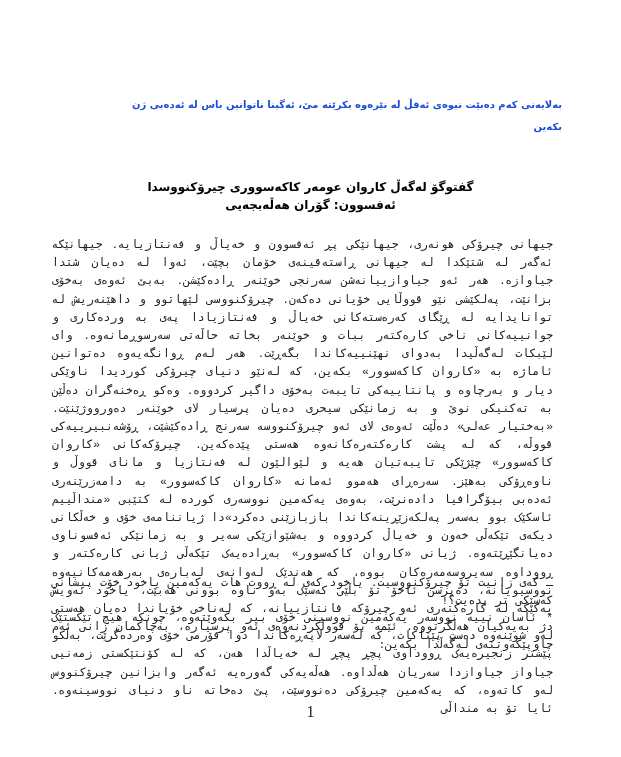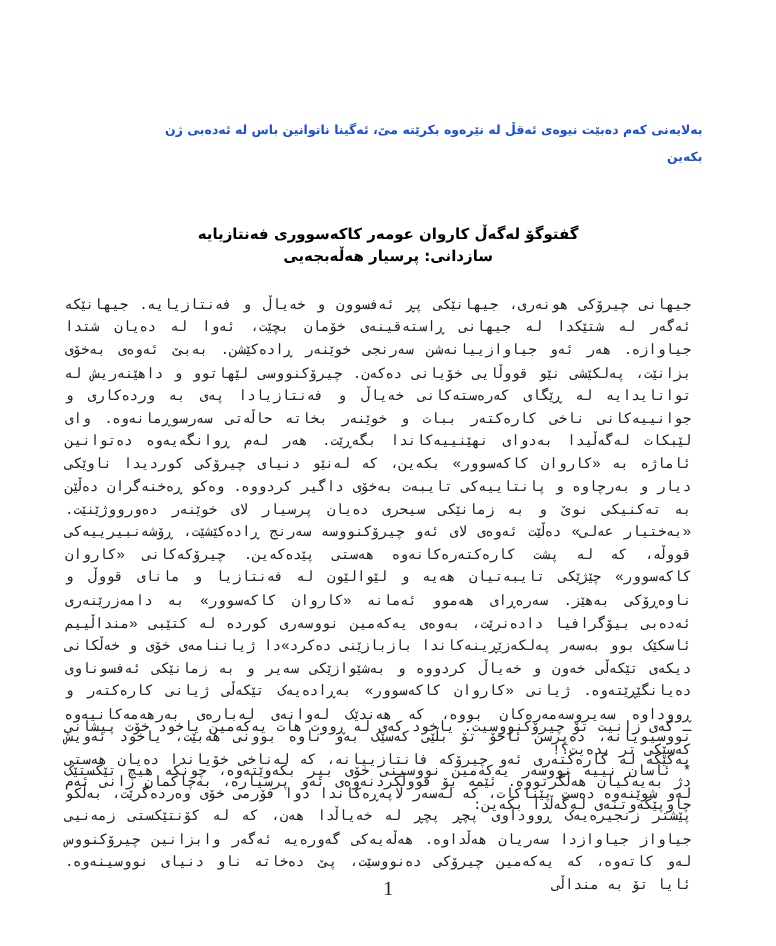--- a/index.html
+++ b/index.html
@@ -34,22 +34,22 @@
       font-size: 16px; color: #222;
     }
   </style>
 </head>
 <body>
 
 <div class="page">
   <div class="title rtl">بەلایەنی کەم دەبێت نیوەی ئەقڵ لە نێرەوە بکرێتە مێ، ئەگینا ناتوانین باس لە ئەدەبی ژن بکەین</div>
 
   <div class="subtitle rtl">
-    <div>گفتوگۆ لەگەڵ کاروان عومەر کاکەسووری فەنتازیایە</div>
-    <div>سازدانی: پرسیار هەڵەبجەیی</div>
+    <div>گفتوگۆ لەگەڵ کاروان عومەر کاکەسووری چیرۆکنووسدا</div>
+    <div>ئەفسوون: گۆران هەڵەبجەیی</div>
   </div>
 
   <div class="para p1 rtl">جیهانی چیرۆکی هونەری، جیهانێکی پڕ ئەفسوون و خەیاڵ و فەنتازیایە. جیهانێکە ئەگەر لە شتێکدا لە جیهانی ڕاستەقینەی خۆمان بچێت، ئەوا لە دەیان شتدا جیاوازە. هەر ئەو جیاوازییانەشن سەرنجی خوێنەر ڕادەکێشن. بەبێ ئەوەی بەخۆی بزانێت، پەلکێشی نێو قووڵایی خۆیانی دەکەن. چیرۆکنووسی لێهاتوو و داهێنەریش لە توانایدایە لە ڕێگای کەرەستەکانی خەیاڵ و فەنتازیادا پەی بە وردەکاری و جوانییەکانی ناخی کارەکتەر ببات و خوێنەر بخاتە حاڵەتی سەرسوڕمانەوە. وای لێبکات لەگەڵیدا بەدوای نهێنییەکاندا بگەڕێت. هەر لەم ڕوانگەیەوە دەتوانین ئاماژە بە «کاروان کاکەسوور» بکەین، کە لەنێو دنیای چیرۆکی کوردیدا ناوێکی دیار و بەرچاوە و پانتاییەکی تایبەت بەخۆی داگیر کردووە. وەکو ڕەخنەگران دەڵێن بە تەکنیکی نوێ و بە زمانێکی سیحری دەیان پرسیار لای خوێنەر دەورووژێنێت. «بەختیار عەلی» دەڵێت ئەوەی لای ئەو چیرۆکنووسە سەرنج ڕادەکێشێت، ڕۆشەنبیرییەکی قووڵە، کە لە پشت کارەکتەرەکانەوە هەستی پێدەکەین. چیرۆکەکانی «کاروان کاکەسوور» چێژێکی تایبەتیان هەیە و لێوالێون لە فەنتازیا و مانای قووڵ و ناوەڕۆکی بەهێز. سەرەڕای هەموو ئەمانە «کاروان کاکەسوور» بە دامەزرێنەری ئەدەبی بیۆگرافیا دادەنرێت، بەوەی یەکەمین نووسەری کوردە لە کتێبی «منداڵییم ئاسکێک بوو بەسەر پەلکەزێڕینەکاندا بازبازێنی دەکرد»دا ژیاننامەی خۆی و خەڵکانی دیکەی تێکەڵی خەون و خەیاڵ کردووە و بەشێوازێکی سەیر و بە زمانێکی ئەفسوناوی دەیانگێڕێتەوە. ژیانی «کاروان کاکەسوور» بەڕادەیەک تێکەڵی ژیانی کارەکتەر و ڕووداوە سەیروسەمەرەکان بووە، کە هەندێک لەوانەی لەبارەی بەرهەمەکانیەوە نووسیویانە، دەپرسن ئاخۆ تۆ بڵێی کەسێک بەو ناوە بوونی هەبێت، یاخود ئەویش یەکێکە لە کارەکتەری ئەو چیرۆکە فانتازییانە، کە لەناخی خۆیاندا دەیان هەستی دژ بەیەکیان هەڵگرتووە. ئێمە بۆ قووڵکردنەوەی ئەو پرسیارە، بەچاکمان زانی ئەم چاوپێکەوتنەی لەگەڵدا بکەین:</div>
 
   <div class="para p2 rtl">ـ کەی زانیت تۆ چیرۆکنووسیت. یاخود کەی لە ڕووت هات یەکەمین یاخود خۆت پیشانی کەسێکی تر بدەیت؟!</div>
 
   <div class="para p3 rtl">* ئاسان نییە نووسەر یەکەمین نووسینی خۆی بیر بکەوێتەوە، چونکە هیچ تێکستێک لەو شوێنەوە دەست پێناکات، کە لەسەر لاپەڕەکاندا دوا فۆرمی خۆی وەردەگرێت، بەڵکو پێشتر زنجیرەیەک ڕووداوی پچڕ پچڕ لە خەیاڵدا هەن، کە لە کۆنتێکستی زمەنیی جیاواز جیاوازدا سەریان هەڵداوە. هەڵەیەکی گەورەیە ئەگەر وابزانین چیرۆکنووس لەو کاتەوە، کە یەکەمین چیرۆکی دەنووسێت، پێ دەخاتە ناو دنیای نووسینەوە. ئایا تۆ بە منداڵی</div>
 
   <div class="page-number">1</div>
 </div>

